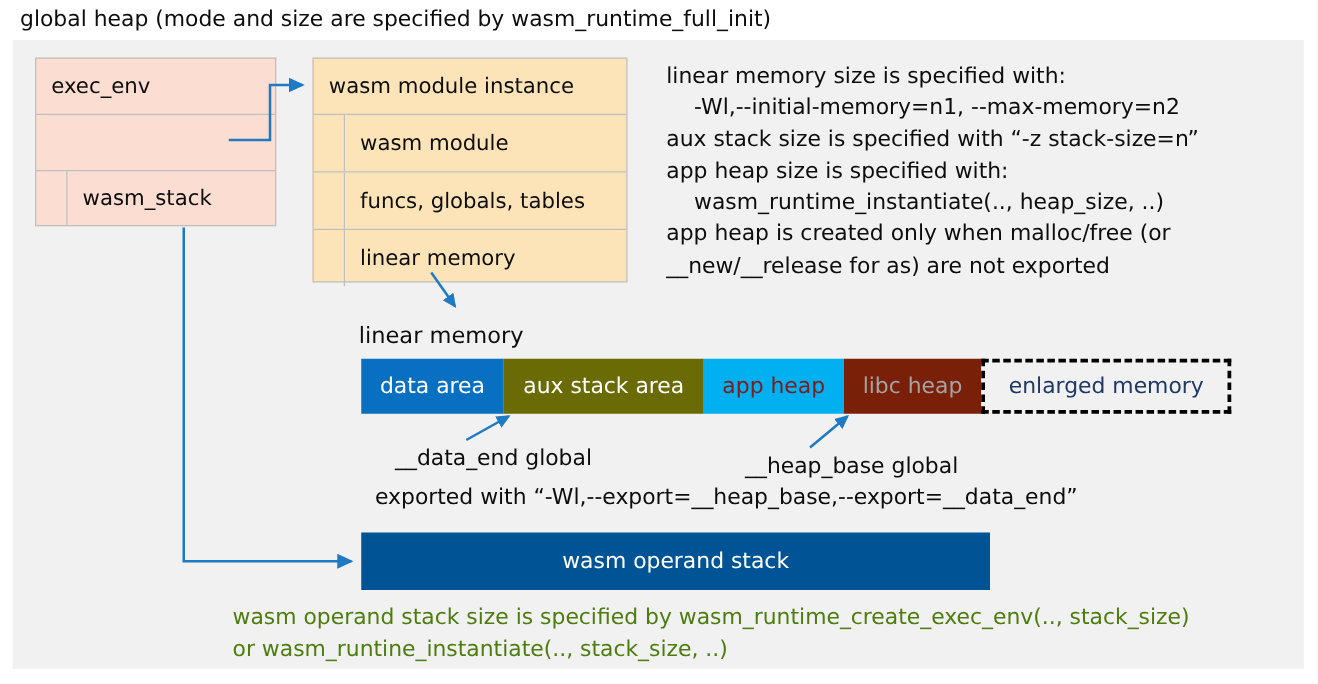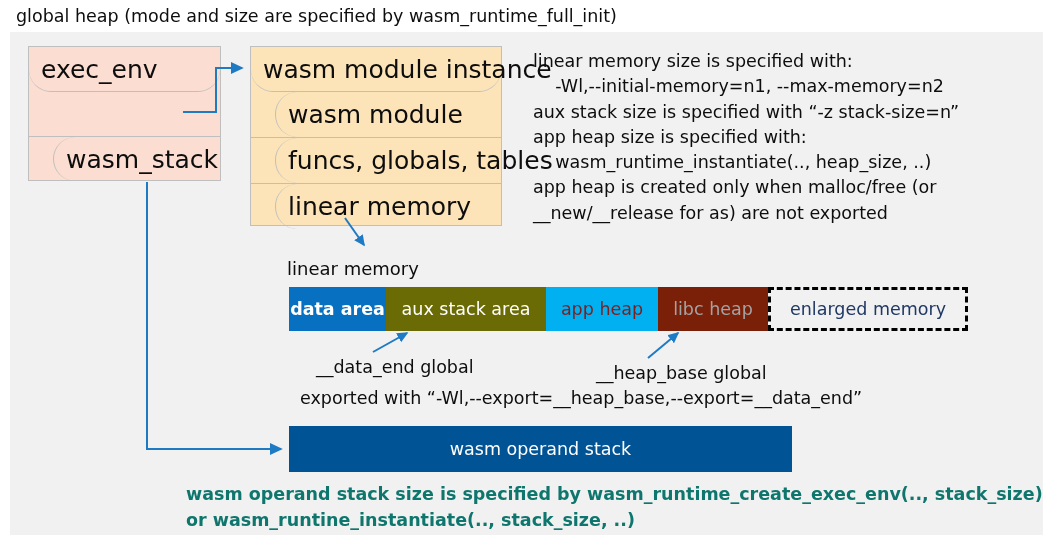--- a/index.html
+++ b/index.html
@@ -24,24 +24,23 @@
     position:absolute;left:10px;top:32px;
     width:1033px;height:503px;
     background:#f1f1f1;
   }
 
   
   .box{position:absolute;box-sizing:border-box;}
   .box .row{
     box-sizing:border-box;
     display:flex;align-items:center;
-    font-size:25px;
+    font-size:17px;
     color:#0d0d0d;
     white-space:nowrap;
-    border-radius:22px;
   }
 
   
   #exec-env{left:28px;top:46px;width:193px;height:135px;
             border:1px solid #bfbfbf;background:#fbddd1;}
   #exec-env .hdr{height:45px;padding-left:12px;border-bottom:1px solid #bfbfbf;}
   #exec-env .sub{height:44px;padding-left:12px;border-left:1px solid #bfbfbf;}
   #exec-env .subwrap{display:flex;height:44px;}
   #exec-env .gutter{width:24px;flex:0 0 24px;}
   #exec-env .divider{border-bottom:1px solid #bfbfbf;}
@@ -86,21 +85,21 @@
     font-size:17.5px;
   }
 
   
   .anno{position:absolute;font-size:17.5px;color:#0d0d0d;white-space:nowrap;}
   #anno-data-end{left:316px;top:357px;}
   #anno-heap-base{left:596px;top:363px;}
   #anno-export{left:300px;top:388px;text-align:right;}
   .bottom-note{
     position:absolute;left:186px;top:481px;
-    font-size:17.5px;line-height:26px;color:#0f766e;white-space:pre;font-weight:bold;
+    font-size:17.5px;line-height:26px;color:#4d7c0f;white-space:pre;
   }
 
   svg.arrows{position:absolute;left:0;top:0;width:1054px;height:547px;
              pointer-events:none;}
 </style>
 </head>
 <body>
 
 <div id="stage">
 
@@ -138,21 +137,21 @@
   <div class="notes">linear memory size is specified with:
     -Wl,--initial-memory=n1, --max-memory=n2
 aux stack size is specified with “-z stack-size=n”
 app heap size is specified with:
     wasm_runtime_instantiate(.., heap_size, ..)
 app heap is created only when malloc/free (or
 __new/__release for as) are not exported</div>
 
   <div class="lm-label">linear memory</div>
   <div class="membar" id="membar">
-      <div class="seg" style="width: 97px; background: rgb(7, 112, 192); color: rgb(255, 255, 255); font-weight: bold;">data area</div>
+      <div class="seg" style="width: 114px; background: rgb(7, 112, 192); color: rgb(255, 255, 255);">data area</div>
       <div class="seg" style="width: 160px; background: rgb(107, 107, 5); color: rgb(255, 255, 255);">aux stack area</div>
       <div class="seg" style="width: 112px; background: rgb(0, 176, 240); color: #7f1d1d;">app heap</div>
       <div class="seg" style="width: 110px; background: rgb(123, 32, 8); color: #a3a3a3;">libc heap</div>
       <div class="seg dashed" style="width: 200px; color: rgb(31, 56, 100);">enlarged memory</div>
     </div>
 
   <div class="anno" id="anno-data-end">__data_end global</div>
   <div class="anno" id="anno-heap-base">__heap_base global</div>
   <div class="anno" id="anno-export">exported with “-Wl,--export=__heap_base,--export=__data_end”</div>
 

